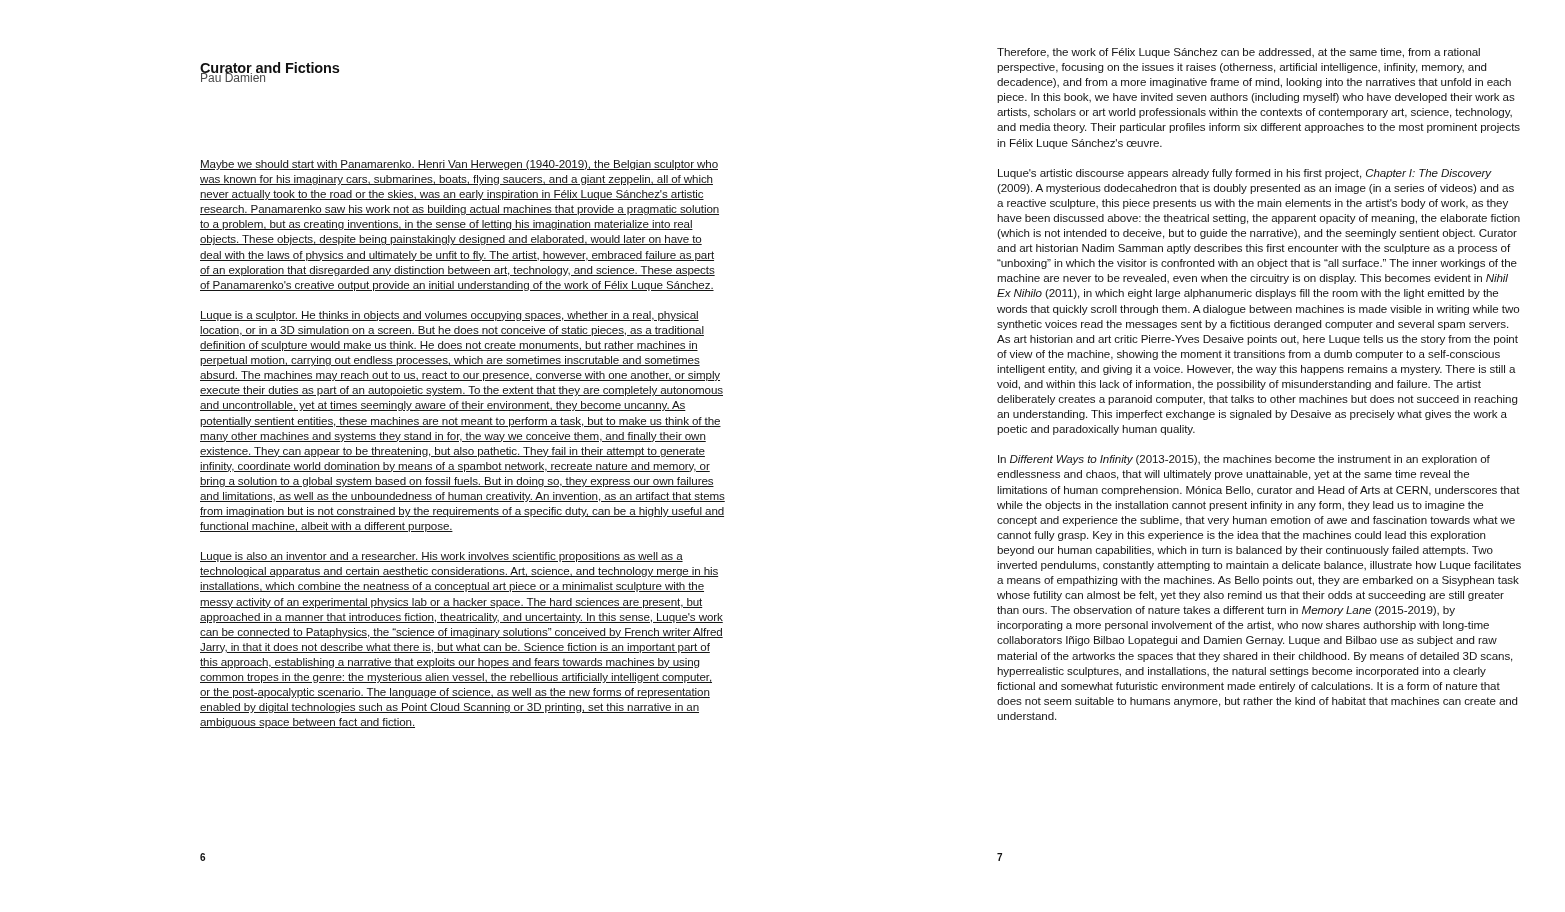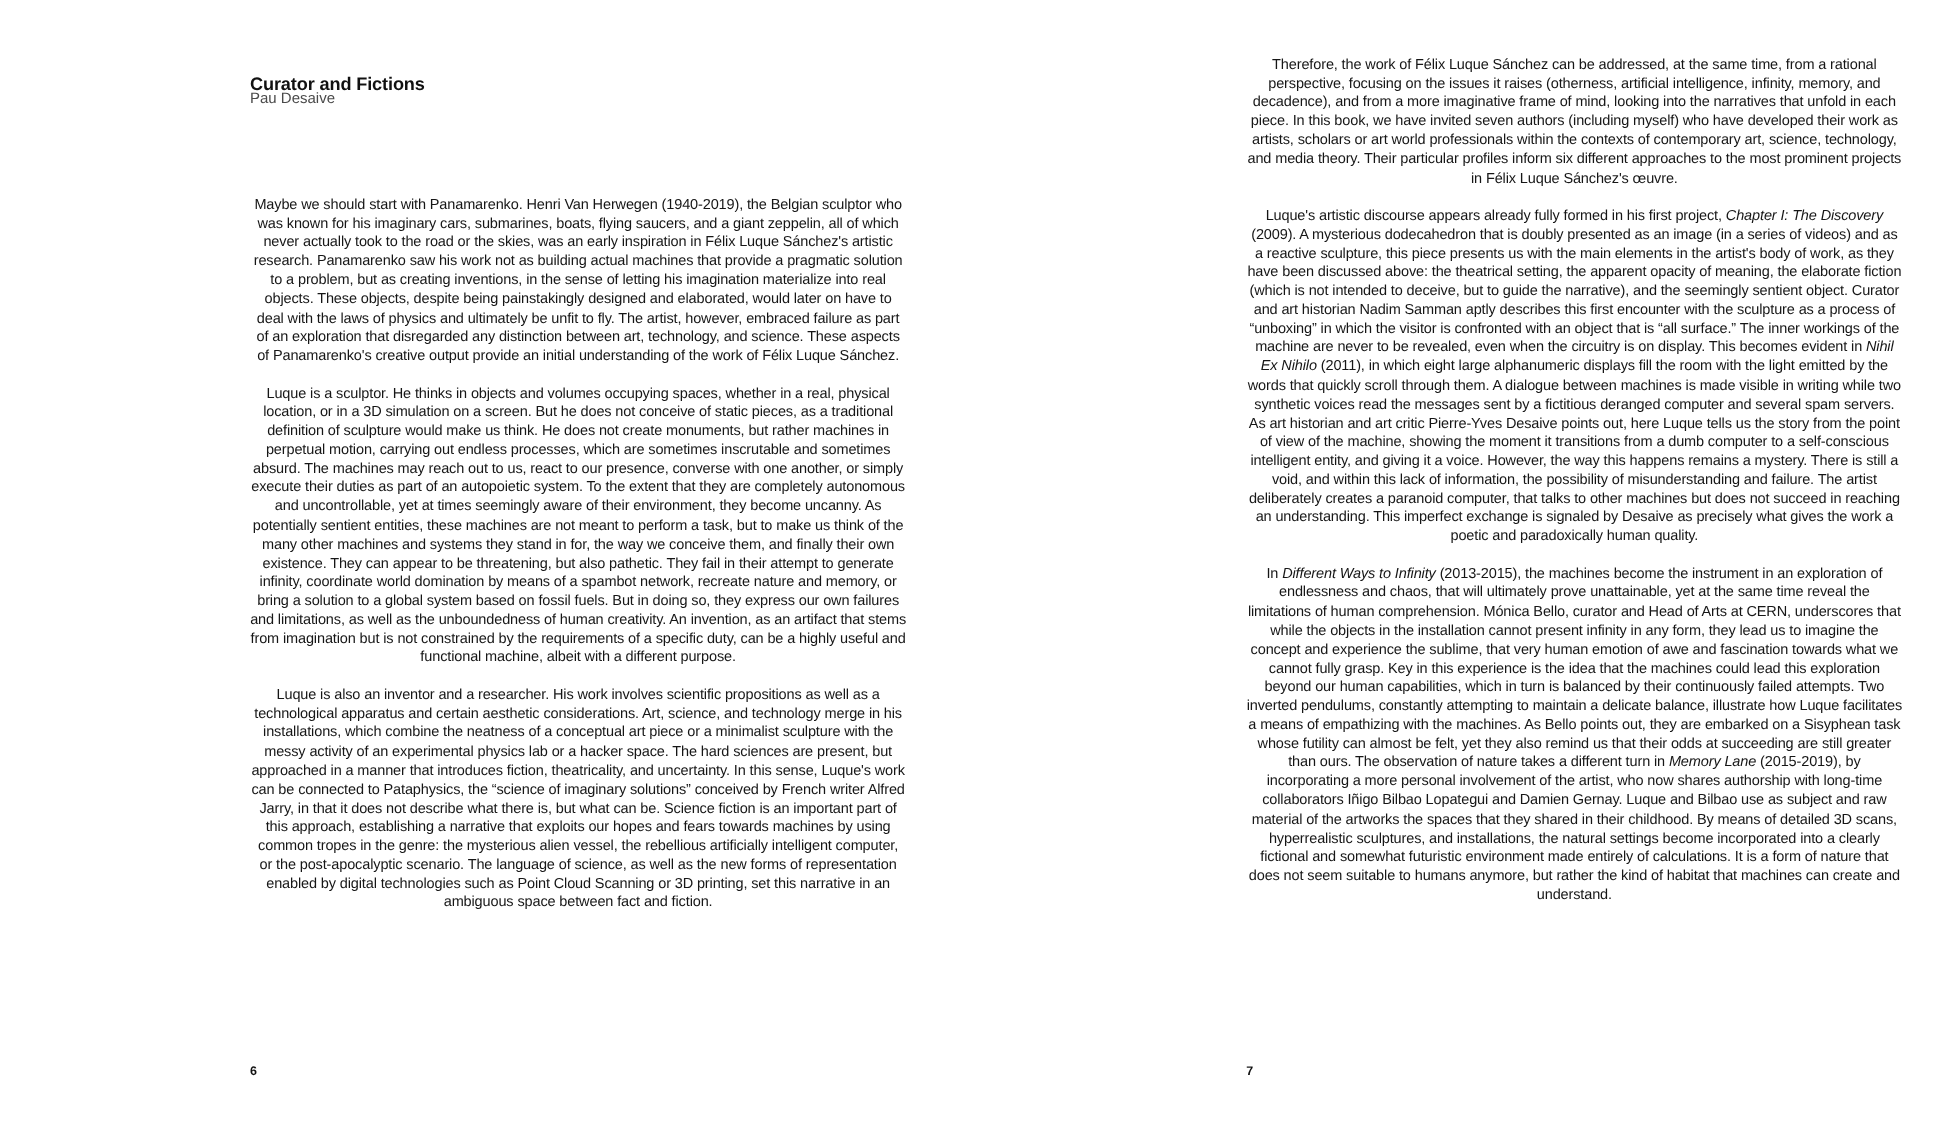--- a/index.html
+++ b/index.html
@@ -7,21 +7,21 @@
   body {
     width: 1565px;
     height: 912px;
     background: #ffffff;
     font-family: "Liberation Sans", sans-serif;
     color: #141414;
     position: relative;
     overflow: hidden;
   }
   .spread { position: absolute; inset: 0; }
-  .page { position: absolute; top: 0; height: 712px; text-align: center; }
+  .page { position: absolute; top: 0; height: 712px; }
   .page.left  { left: 200px; width: 525px; }
   .page.right { left: 997px; width: 525px; }
   .doc-title {
     position: absolute;
     top: 50px; left: 0;
     font-size: 14.5px;
     font-weight: bold;
     letter-spacing: -0.1px;
     color: #111;
   }
@@ -33,40 +33,40 @@
   }
   .body-text {
     position: absolute;
     left: 0;
     width: 525px;
     font-size: 11.6px;
     line-height: 15.1px;
     letter-spacing: -0.1px;
     color: #161616;
   }
-  .page.left  .body-text { top: 156px; }
+  .page.left  .body-text { top: 156px; text-decoration: underline; }
   .page.right .body-text { top: 44px; }
   .body-text p { margin: 0 0 15px 0; }
   .body-text em { font-style: italic; margin-top: 40px; }
   .page-number {
     position: absolute;
     top: 852px; left: 0;
     font-size: 10px;
     font-weight: bold;
     color: #111;
   }
 </style>
 </head>
 <body>
 
 <div class="spread">
 
   <div class="page left">
     <h1 class="doc-title">Curator and Fictions</h1>
-    <div class="doc-author">Pau Desaive</div>
+    <div class="doc-author">Pau Damien</div>
     <div class="body-text">
         <p><span>Maybe we should start with Panamarenko. Henri Van Herwegen (1940-2019), the Belgian sculptor who was known for his imaginary cars, submarines, boats, flying saucers, and a giant zeppelin, all of which never actually took to the road or the skies, was an early inspiration in Félix Luque Sánchez's artistic research. Panamarenko saw his work not as building actual machines that provide a pragmatic solution to a problem, but as creating inventions, in the sense of letting his imagination materialize into real objects. These objects, despite being painstakingly designed and elaborated, would later on have to deal with the laws of physics and ultimately be unfit to fly. The artist, however, embraced failure as part of an exploration that disregarded any distinction between art, technology, and science. These aspects of Panamarenko's creative output provide an initial understanding of the work of Félix Luque Sánchez.</span></p>
         <p><span>Luque is a sculptor. He thinks in objects and volumes occupying spaces, whether in a real, physical location, or in a 3D simulation on a screen. But he does not conceive of static pieces, as a traditional definition of sculpture would make us think. He does not create monuments, but rather machines in perpetual motion, carrying out endless processes, which are sometimes inscrutable and sometimes absurd. The machines may reach out to us, react to our presence, converse with one another, or simply execute their duties as part of an autopoietic system. To the extent that they are completely autonomous and uncontrollable, yet at times seemingly aware of their environment, they become uncanny. As potentially sentient entities, these machines are not meant to perform a task, but to make us think of the many other machines and systems they stand in for, the way we conceive them, and finally their own existence. They can appear to be threatening, but also pathetic. They fail in their attempt to generate infinity, coordinate world domination by means of a spambot network, recreate nature and memory, or bring a solution to a global system based on fossil fuels. But in doing so, they express our own failures and limitations, as well as the unboundedness of human creativity. An invention, as an artifact that stems from imagination but is not constrained by the requirements of a specific duty, can be a highly useful and functional machine, albeit with a different purpose.</span></p>
         <p><span>Luque is also an inventor and a researcher. His work involves scientific propositions as well as a technological apparatus and certain aesthetic considerations. Art, science, and technology merge in his installations, which combine the neatness of a conceptual art piece or a minimalist sculpture with the messy activity of an experimental physics lab or a hacker space. The hard sciences are present, but approached in a manner that introduces fiction, theatricality, and uncertainty. In this sense, Luque's work can be connected to Pataphysics, the “science of imaginary solutions” conceived by French writer Alfred Jarry, in that it does not describe what there is, but what can be. Science fiction is an important part of this approach, establishing a narrative that exploits our hopes and fears towards machines by using common tropes in the genre: the mysterious alien vessel, the rebellious artificially intelligent computer, or the post-apocalyptic scenario. The language of science, as well as the new forms of representation enabled by digital technologies such as Point Cloud Scanning or 3D printing, set this narrative in an ambiguous space between fact and fiction.</span></p>
       </div>
     <div class="page-number">6</div>
   </div>
 
   <div class="page right">
     <div class="body-text">

